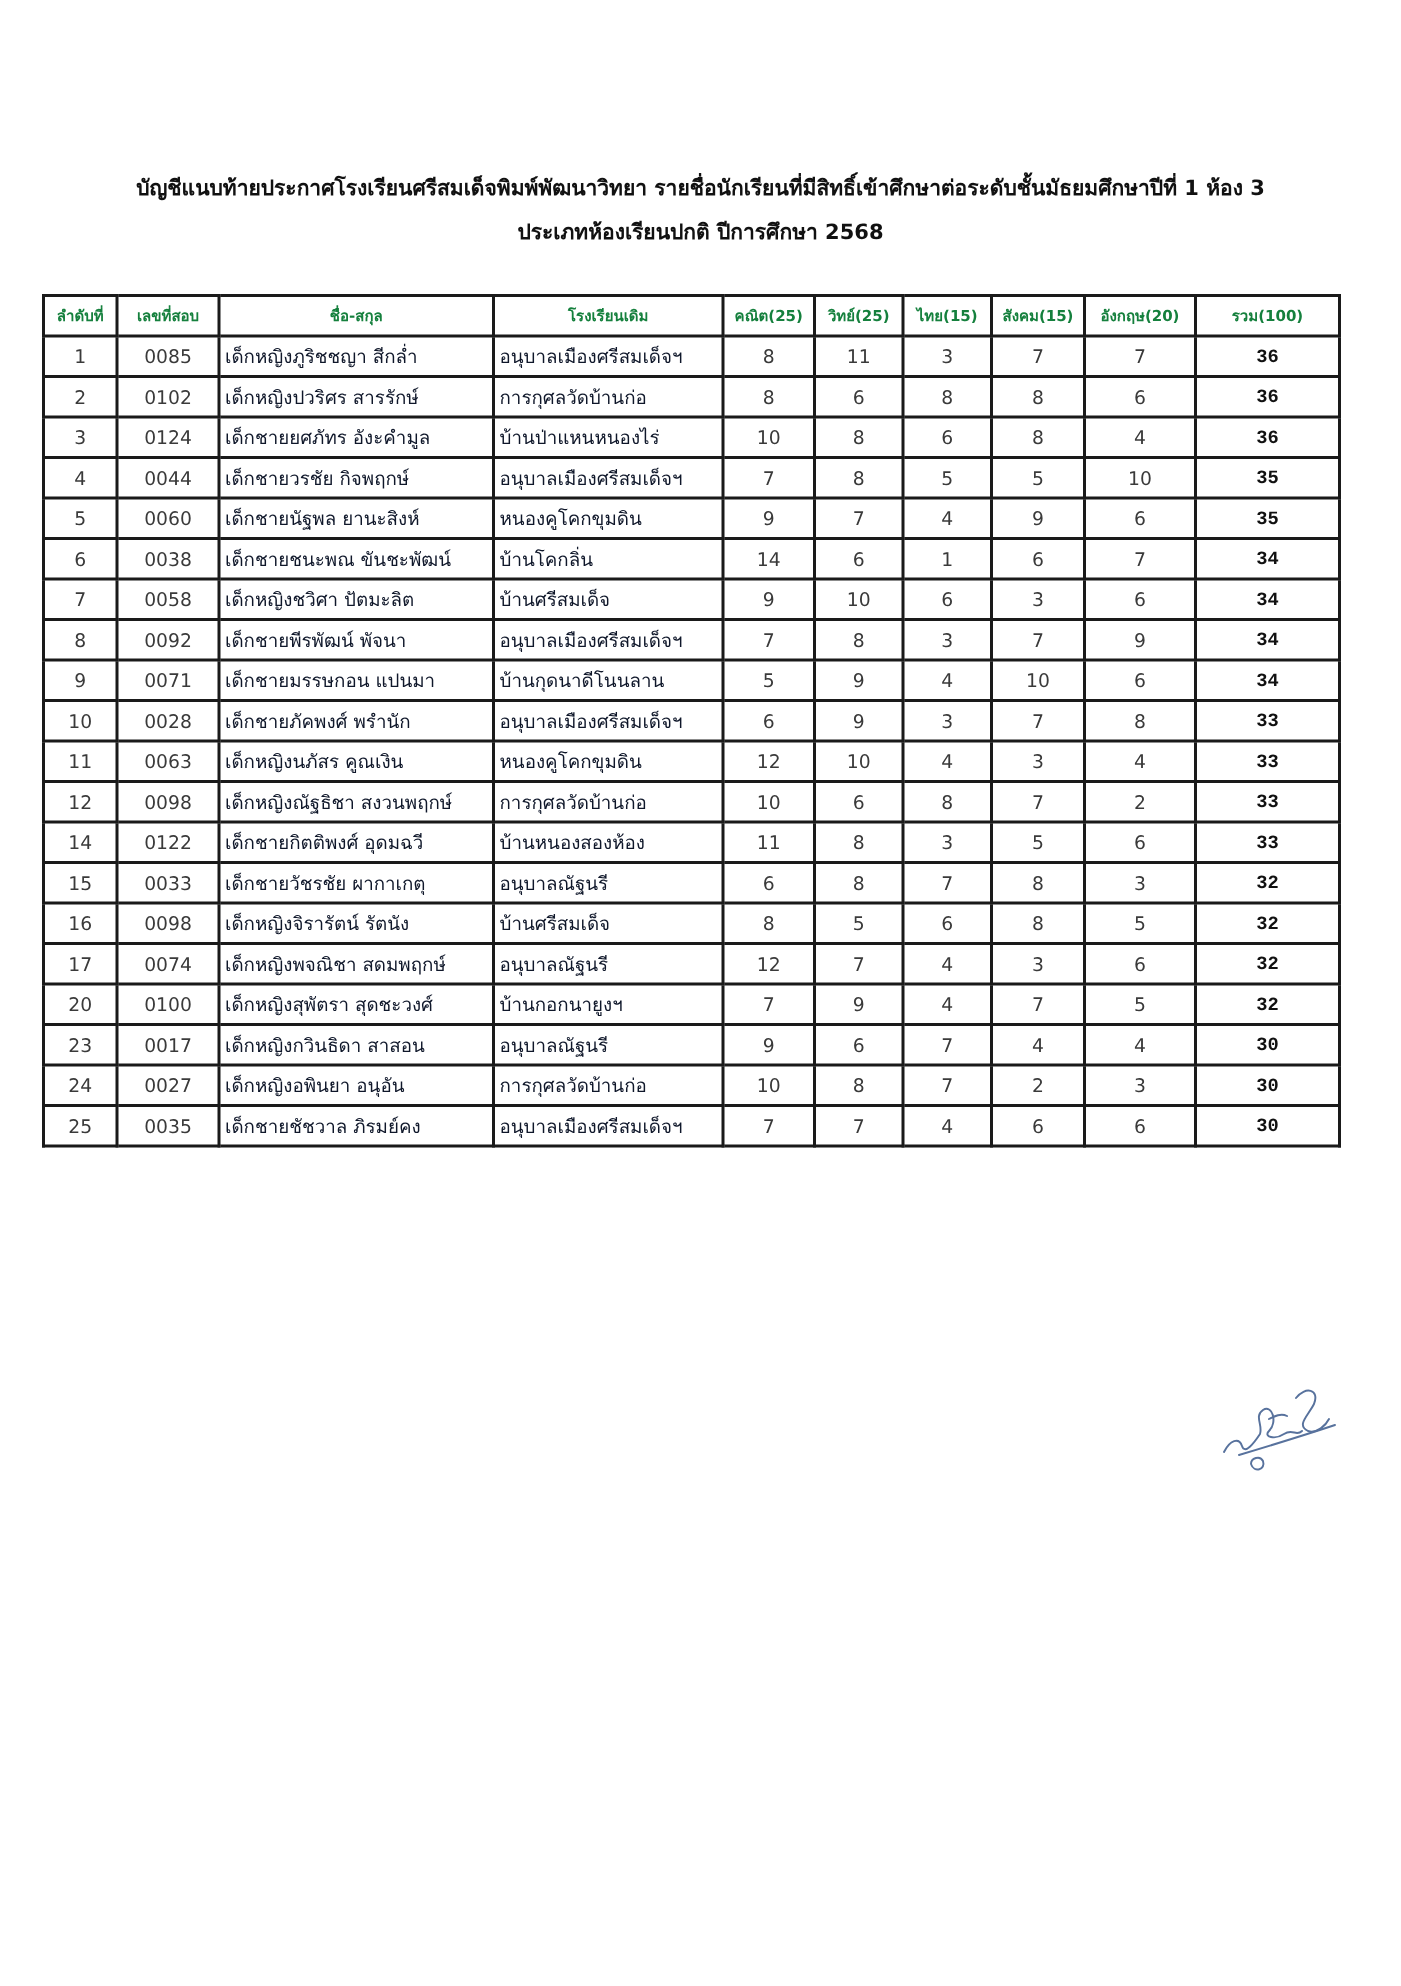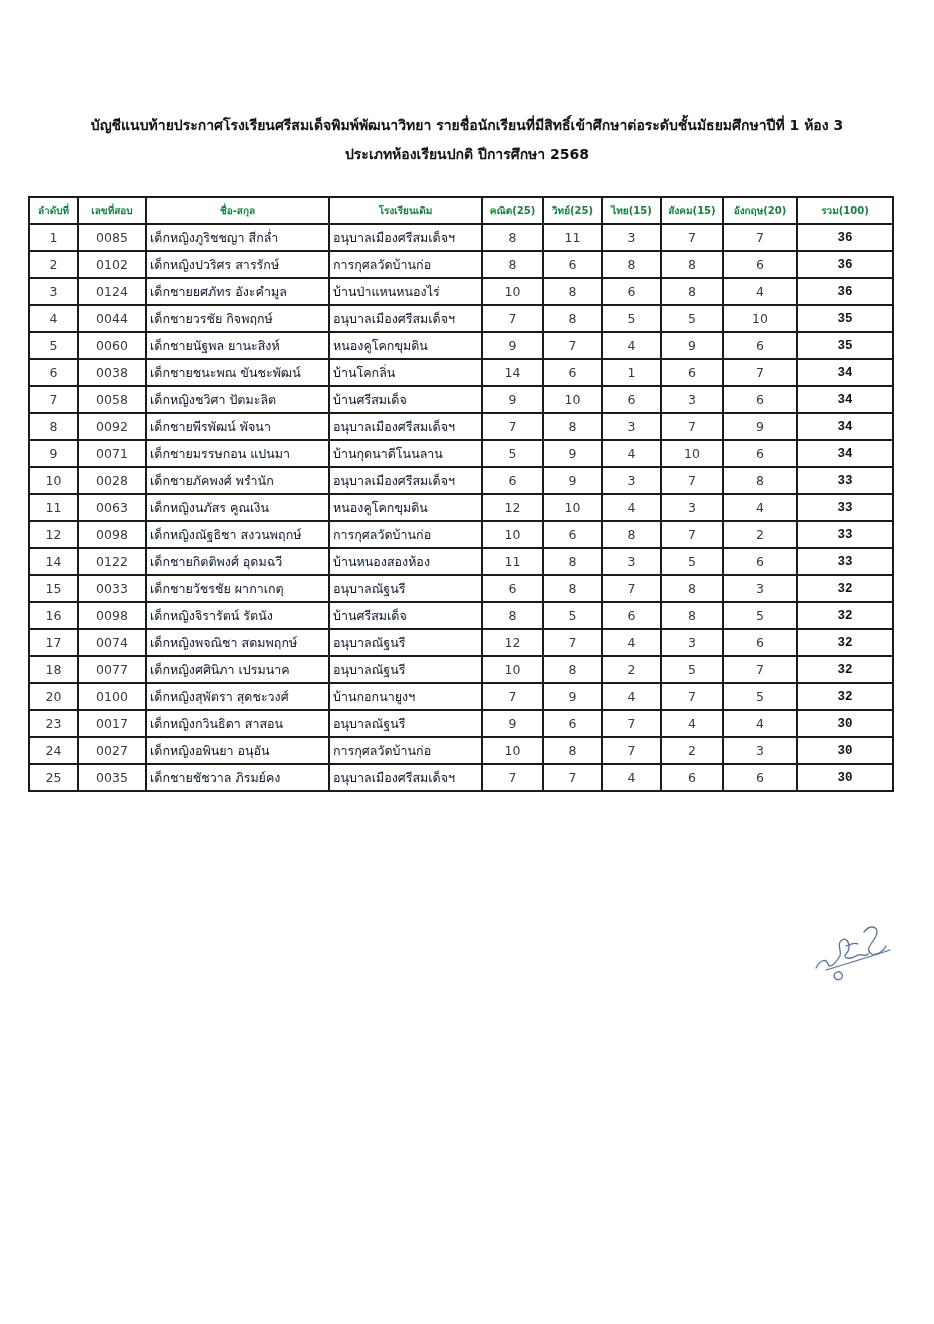--- a/index.html
+++ b/index.html
@@ -240,32 +240,20 @@
         <td class="left">เด็กหญิงพจณิชา สดมพฤกษ์</td>
         <td class="left">อนุบาลณัฐนรี</td>
         <td>12</td>
         <td>7</td>
         <td>4</td>
         <td>3</td>
         <td>6</td>
         <td class="total">32</td>
       </tr>
       <tr>
-        <td>18</td>
-        <td>0077</td>
-        <td class="left">เด็กหญิงศศินิภา เปรมนาค</td>
-        <td class="left">อนุบาลณัฐนรี</td>
-        <td>10</td>
-        <td>8</td>
-        <td>2</td>
-        <td>5</td>
-        <td>7</td>
-        <td class="total">32</td>
-      </tr>
-      <tr>
         <td>20</td>
         <td>0100</td>
         <td class="left">เด็กหญิงสุพัตรา  สุดชะวงศ์</td>
         <td class="left">บ้านกอกนายูงฯ</td>
         <td>7</td>
         <td>9</td>
         <td>4</td>
         <td>7</td>
         <td>5</td>
         <td class="total">32</td>

